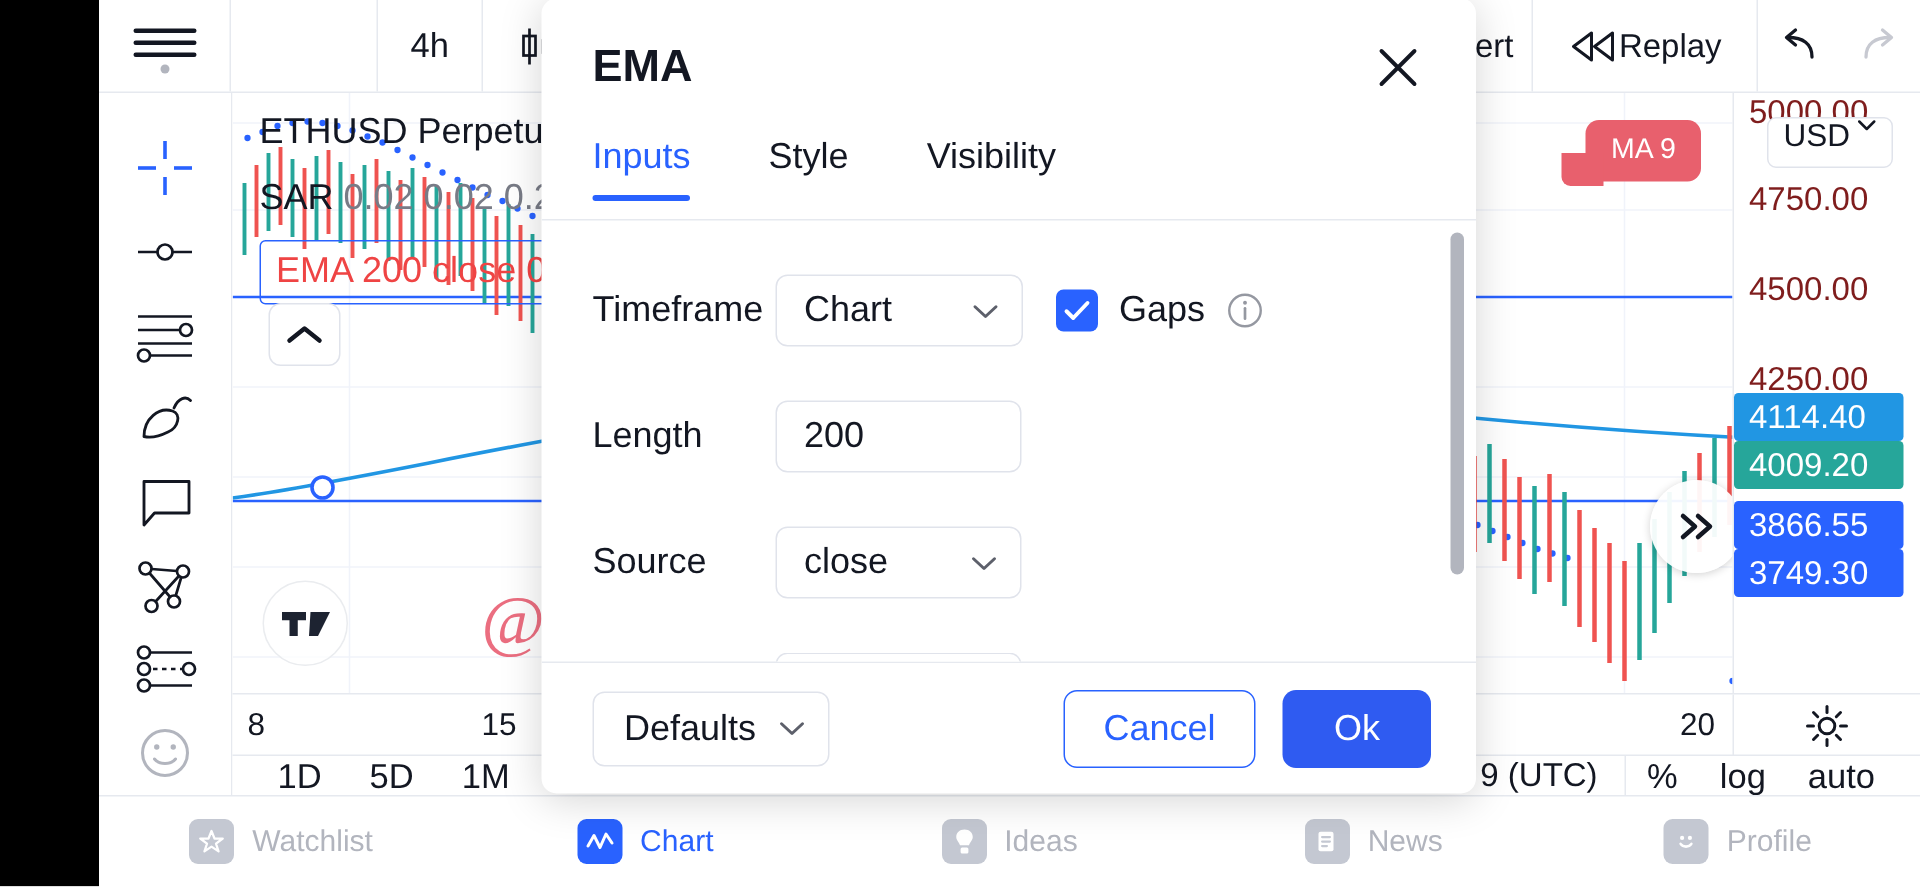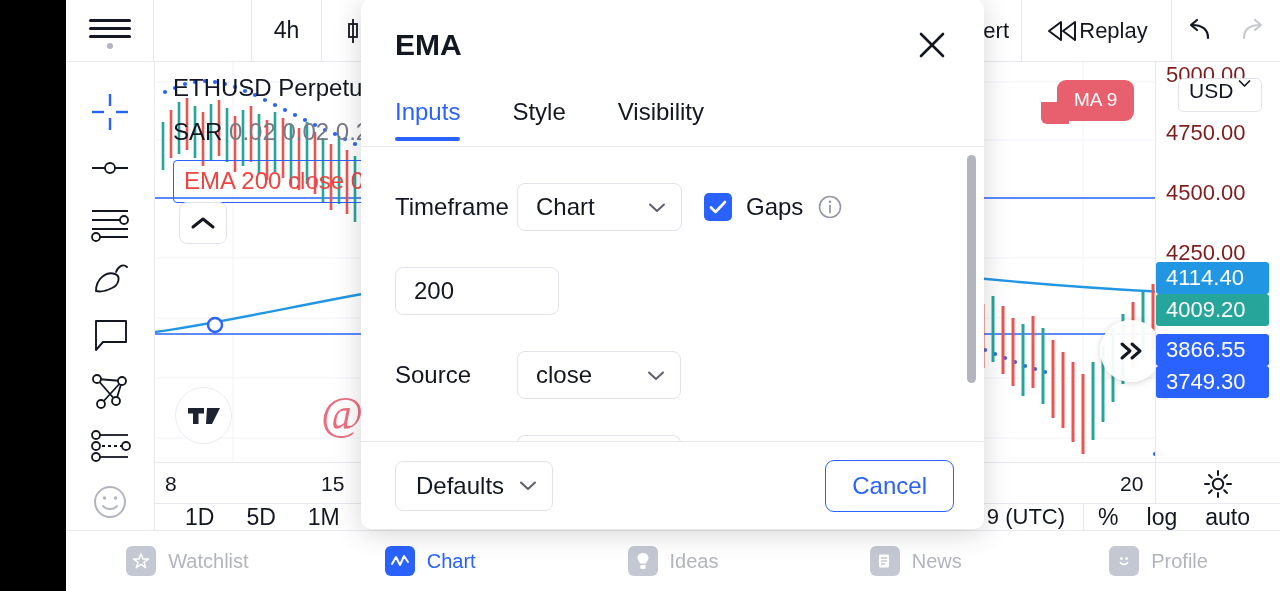--- a/index.html
+++ b/index.html
@@ -118,21 +118,21 @@
   
   .modal { position:absolute; left:361px; top:-1px; width:623px; height:530px;
            background:#fff; border-radius:10px;
            box-shadow:0 4px 28px rgba(0,0,0,.17); z-index:50;
            display:flex; flex-direction:column; overflow:hidden; }
   .m-head { height:92px; flex:0 0 92px; display:flex; align-items:center;
             padding:0 30px 0 34px; }
   .m-title { font-size:30px; font-weight:bold; color:#131722; }
   .m-close { margin-left:auto; width:44px; height:44px; display:flex;
              align-items:center; justify-content:center; }
-  .m-tabs { height:56px; flex:0 0 56px; display:flex; align-items:center;
+  .m-tabs { height:56px; flex:0 0 56px; display:flex; align-items:flex-start;
             padding:0 34px; gap:0; border-bottom:1px solid #e6e9ef; }
   .m-tab { font-size:24px; color:#131722; padding:0 0 14px; margin-right:52px; position:relative; }
   .m-tab.active { color:#2962ff; }
   .m-tab.active::after { content:""; position:absolute; left:0; right:0; bottom:-1px;
                          height:4px; background:#2962ff; border-radius:2px; }
   .m-body { flex:1; position:relative; overflow:hidden; padding:36px 34px 0; }
   .frow { display:flex; align-items:center; margin-bottom:36px; }
   .flabel { width:122px; font-size:24px; color:#131722; flex:0 0 auto; }
   .fctl { display:flex; align-items:center; gap:22px; }
   .select { height:48px; border:1px solid #e0e3eb; border-radius:8px; background:#fff;
@@ -614,20 +614,21 @@
             <svg width="26" height="26" viewBox="0 0 26 26">
               <circle cx="13" cy="13" r="10.5" fill="none" stroke="#9598a1" stroke-width="1.6"></circle>
               <circle cx="13" cy="7.8" r="1.3" fill="#9598a1"></circle>
               <line x1="13" y1="11.5" x2="13" y2="18.5" stroke="#9598a1" stroke-width="1.8" stroke-linecap="round"></line>
             </svg>
           </div>
         </div>
       </div>
 
       <div class="frow">
+        <div class="flabel">Length</div>
         <div class="textbox">200</div>
       </div>
 
       <div class="frow">
         <div class="flabel">Source</div>
         <div class="select src">
           <span>close</span>
           <svg width="20" height="13" viewBox="0 0 20 13">
             <path d="M3 3.5 L10 10 L17 3.5" fill="none" stroke="#5d606b" stroke-width="2" stroke-linecap="round" stroke-linejoin="round"></path>
           </svg>
@@ -641,20 +642,21 @@
 
     <div class="m-foot">
       <div class="defaults">
         <span>Defaults</span>
         <svg width="20" height="13" viewBox="0 0 20 13">
           <path d="M3 3.5 L10 10 L17 3.5" fill="none" stroke="#5d606b" stroke-width="2" stroke-linecap="round" stroke-linejoin="round"></path>
         </svg>
       </div>
       <div class="m-foot-right">
         <div class="btn-cancel">Cancel</div>
+        <div class="btn-ok">Ok</div>
       </div>
     </div>
   </div>
 
   <div class="bottomnav">
     <div class="navitem">
       <span class="ico">
         <svg width="18" height="18" viewBox="0 0 18 18">
           <path d="M9 2 L11 7 L16.5 7 L12 10.4 L13.7 15.6 L9 12.4 L4.3 15.6 L6 10.4 L1.5 7 L7 7 Z" fill="none" stroke="#fff" stroke-width="1.5" stroke-linejoin="round"></path>
         </svg>

